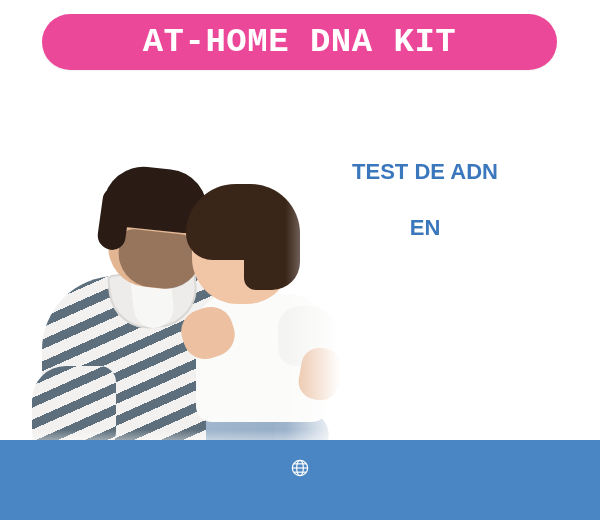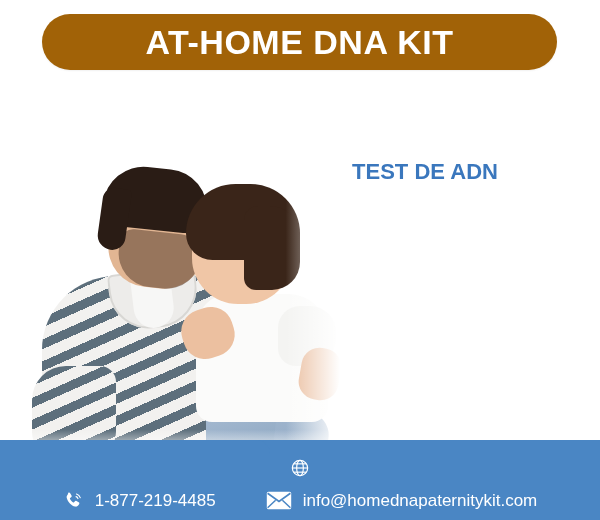--- a/index.html
+++ b/index.html
@@ -14,24 +14,25 @@
     width:600px;height:520px;
     background:#ffffff;
     overflow:hidden;
   }
 
   
   #banner{
     position:absolute;
     left:42px; top:14px;
     width:515px; height:56px;
-    background:#a16207;
+    background:#ec4899;
     border-radius:28px;
     display:flex;align-items:center;justify-content:center;
     box-shadow:0 1px 2px rgba(0,0,0,.06);
+    font-family:Liberation Mono, monospace;
   }
   #banner-title{
     color:#ffffff;
     font-size:34px;
     font-weight:bold;
     letter-spacing:.5px;
     white-space:nowrap;
     line-height:1;
   }
 
@@ -260,58 +261,34 @@
     <div class="ph" id="kid-hair"></div>
     <div class="ph" id="kid-hair2"></div>
 
     <div class="ph" id="man-hand2"></div>
 
     <div class="ph" id="photo-fade"></div>
   </div>
 
   <div id="headings">
     <div class="hline" id="h-line1">TEST DE ADN</div>
+    <div class="hline" id="h-line2">EN</div>
   </div>
 
   <div id="footer"></div>
   <div id="footer-notch"></div>
 
   <div id="footer-row1">
     <div class="fitem">
       <span>
         <svg width="20" height="20" viewBox="0 0 24 24" fill="none" stroke="#ffffff" stroke-width="1.4">
           <circle cx="12" cy="12" r="9.2"></circle>
           <ellipse cx="12" cy="12" rx="4" ry="9.2"></ellipse>
           <line x1="2.8" y1="12" x2="21.2" y2="12"></line>
           <line x1="4.2" y1="7" x2="19.8" y2="7"></line>
           <line x1="4.2" y1="17" x2="19.8" y2="17"></line>
         </svg>
       </span>
     </div>
   </div>
 
-  <div id="footer-row2">
-    <div class="fitem">
-      <span>
-        <svg width="21" height="21" viewBox="0 0 24 24">
-          <path d="M6.1 3.2c.7-.5 1.7-.3 2.1.5l1.5 2.6c.4.7.2 1.6-.5 2l-1 .7c-.3.2-.4.6-.3.9.6 1.6 2.2 3.4 3.8 4.3.3.2.7.1.9-.2l.8-1c.5-.6 1.3-.8 2-.4l2.5 1.5c.8.4 1 1.5.5 2.2l-1.1 1.5c-.8 1.1-2.2 1.5-3.5 1.1C9.5 17.6 5.6 13.6 4.3 9 3.9 7.7 4.3 6.3 5.3 5.4z" fill="#ffffff"></path>
-          <path d="M15.4 4.6a6.4 6.4 0 0 1 4.3 4.2" stroke="#ffffff" stroke-width="1.3" fill="none" stroke-linecap="round"></path>
-          <path d="M14.9 7.6a3.6 3.6 0 0 1 2.2 2.2" stroke="#ffffff" stroke-width="1.3" fill="none" stroke-linecap="round"></path>
-        </svg>
-      </span>
-      <span class="ftext" id="phone-text">1-877-219-4485</span>
-    </div>
-
-    <div class="gap"></div>
-
-    <div class="fitem">
-      <span>
-        <svg width="26" height="19" viewBox="0 0 26 19">
-          <rect x="0.8" y="0.8" width="24.4" height="17.4" rx="1.6" fill="#ffffff"></rect>
-          <path d="M1.6 2.2 L13 10.4 L24.4 2.2" fill="none" stroke="#4a86c4" stroke-width="1.7"></path>
-          <path d="M1.6 16.8 L9.6 9.2 M24.4 16.8 L16.4 9.2" fill="none" stroke="#4a86c4" stroke-width="1.5"></path>
-        </svg>
-      </span>
-      <span class="ftext" id="email-text">info@homednapaternitykit.com</span>
-    </div>
-  </div>
 
 </div>
 
 </body></html>

